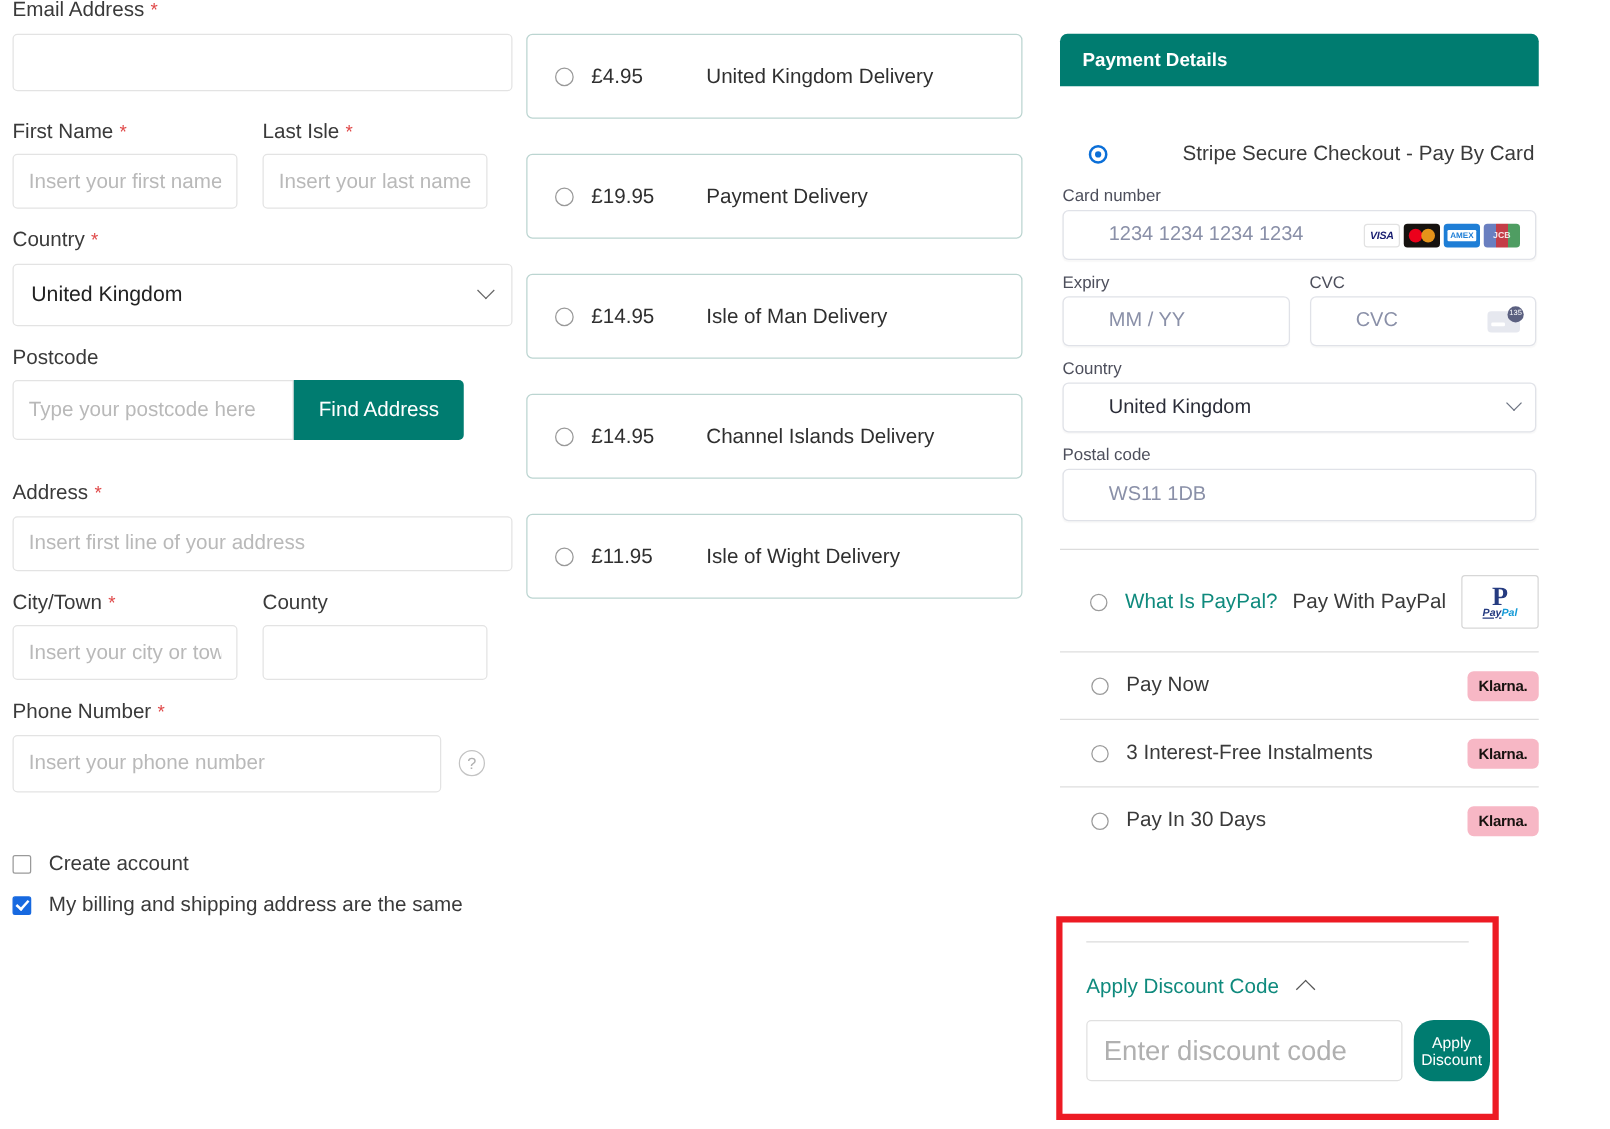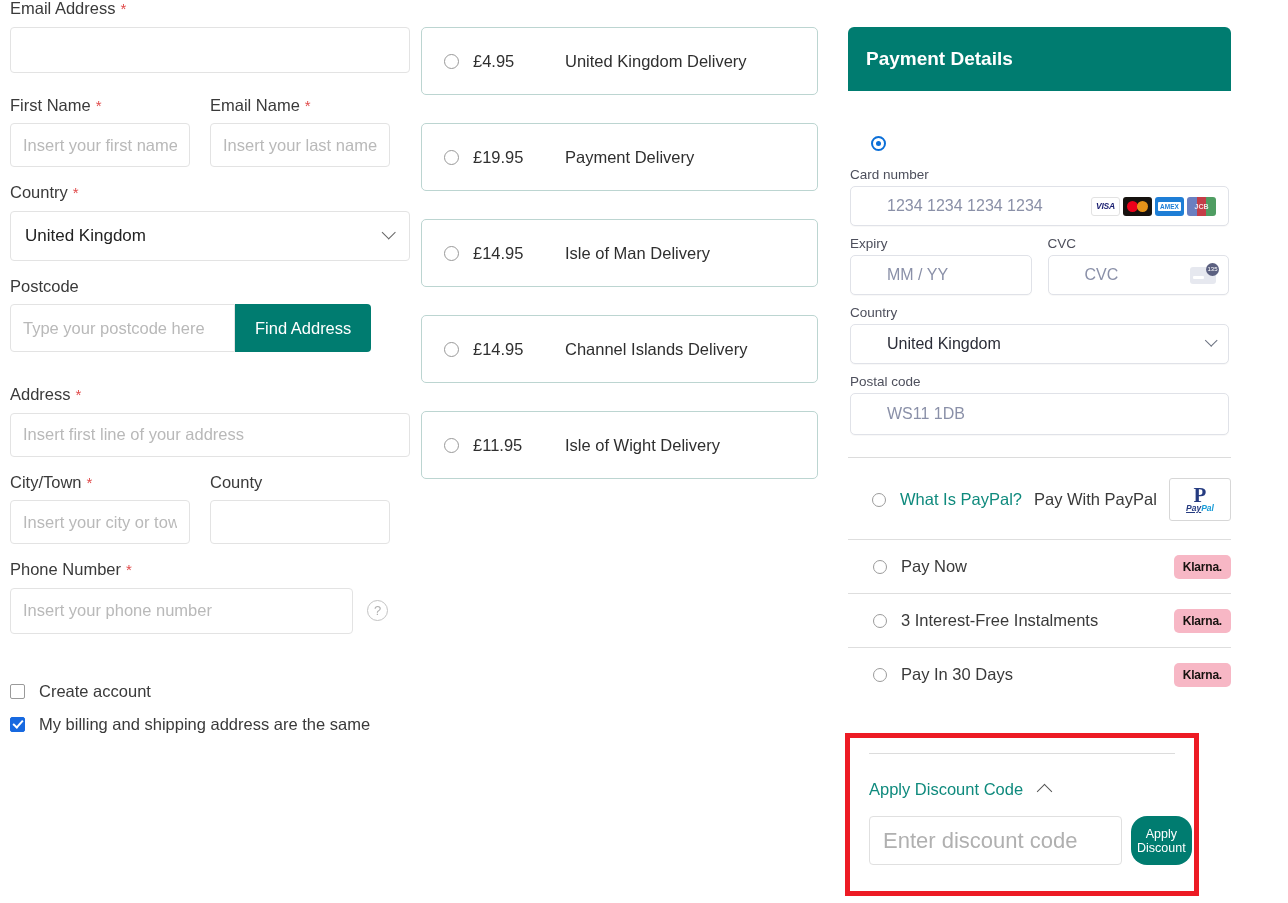--- a/index.html
+++ b/index.html
@@ -107,22 +107,22 @@
     font-size: 16.5px; color: #2f2f2f;
     margin-left: 14px; flex: none;
   }
   .ship-name { font-size: 16.5px; color: #2f2f2f; }
 
   
   .col-pay { position: absolute; left: 848px; top: 27px; width: 383px; }
   .pay-header {
     background: #007c70; color: #fff;
     border-radius: 6px 6px 0 0;
-    height: 64px; display: flex; align-items: center;
-    padding: 0 18px; font-size: 19px; font-weight: bold;
+    height: 42px; display: flex; align-items: center;
+    padding: 0 18px; font-size: 15px; font-weight: bold;
   }
   .stripe-row {
     display: flex; align-items: center;
     margin-top: 45px;
   }
   .radio-on {
     width: 15px; height: 15px; border-radius: 50%;
     border: 2px solid #0b6fd8; background: #fff;
     position: relative; flex: none; margin-left: 23px;
   }
@@ -289,21 +289,21 @@
 
     <div class="row2">
       <div>
         <div class="fld-label">
           <span>First Name</span><span class="req">*</span>
         </div>
         <input class="txt-input" placeholder="Insert your first name" style="">
       </div>
       <div>
         <div class="fld-label">
-          <span>Email Name</span><span class="req">*</span>
+          <span>Last Isle</span><span class="req">*</span>
         </div>
         <input class="txt-input" placeholder="Insert your last name" style="">
       </div>
     </div>
 
     <div class="gap-md"></div>
 
     <div class="fld-label">
       <span>Country</span><span class="req">*</span>
     </div>
@@ -402,20 +402,21 @@
       <span class="ship-name">Isle of Wight Delivery</span>
     </div>
   </div>
 
   <div class="col-pay">
 
     <div class="pay-header">Payment Details</div>
 
     <div class="stripe-row">
       <span class="radio-on"></span>
+      <span class="stripe-title">Stripe Secure Checkout - Pay By Card</span>
     </div>
 
     <div class="stripe-panel">
 
       <div class="s-label">Card number</div>
       <div class="s-input">
         <span class="ph">1234 1234 1234 1234</span>
         <span class="cards-holder">
           <span class="card-ic ic-visa">VISA</span>
           <span class="card-ic ic-mc">

